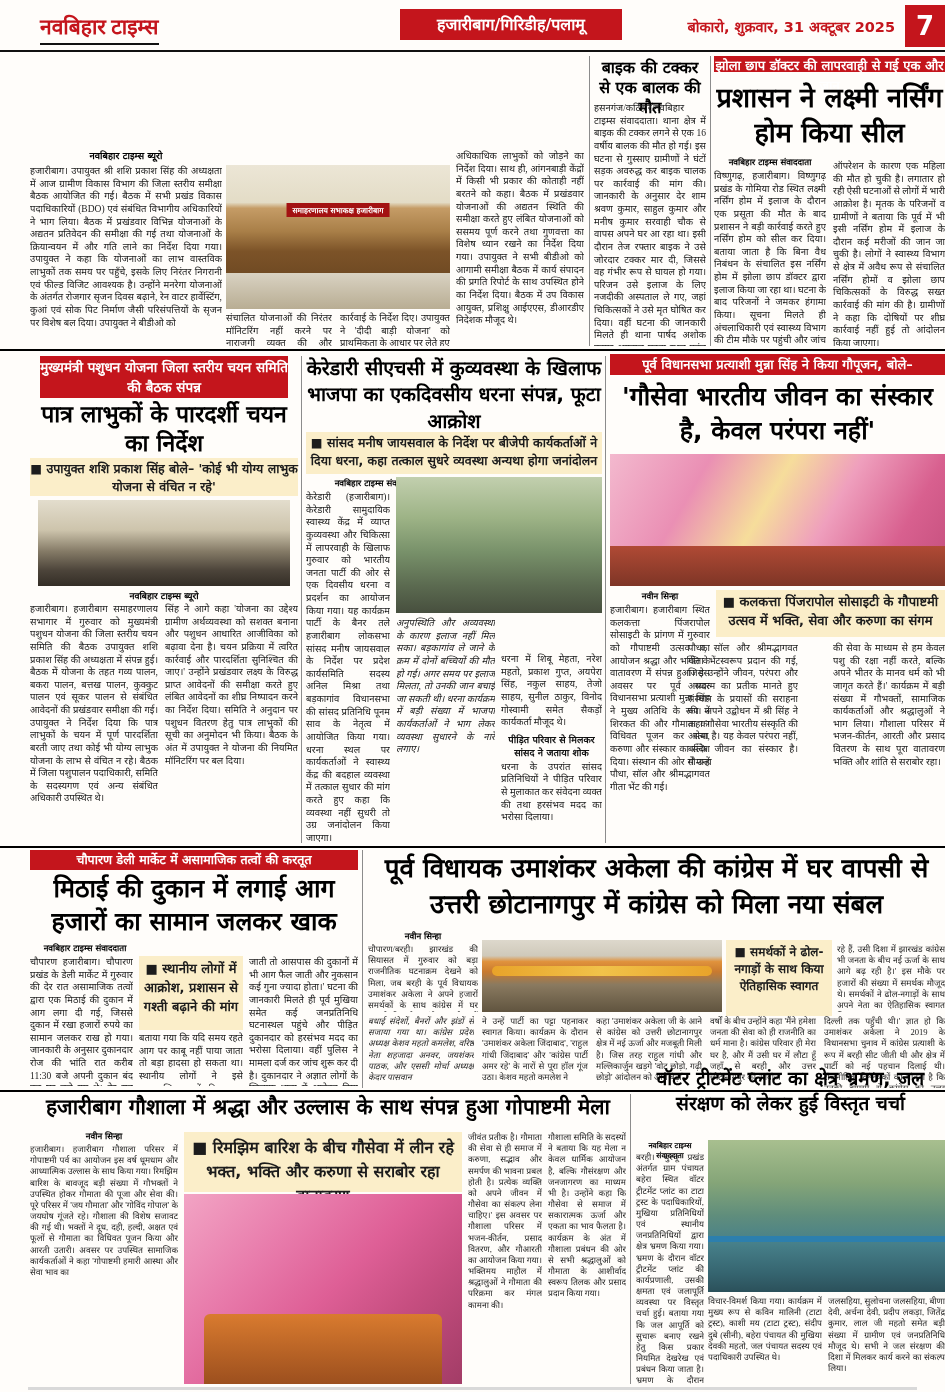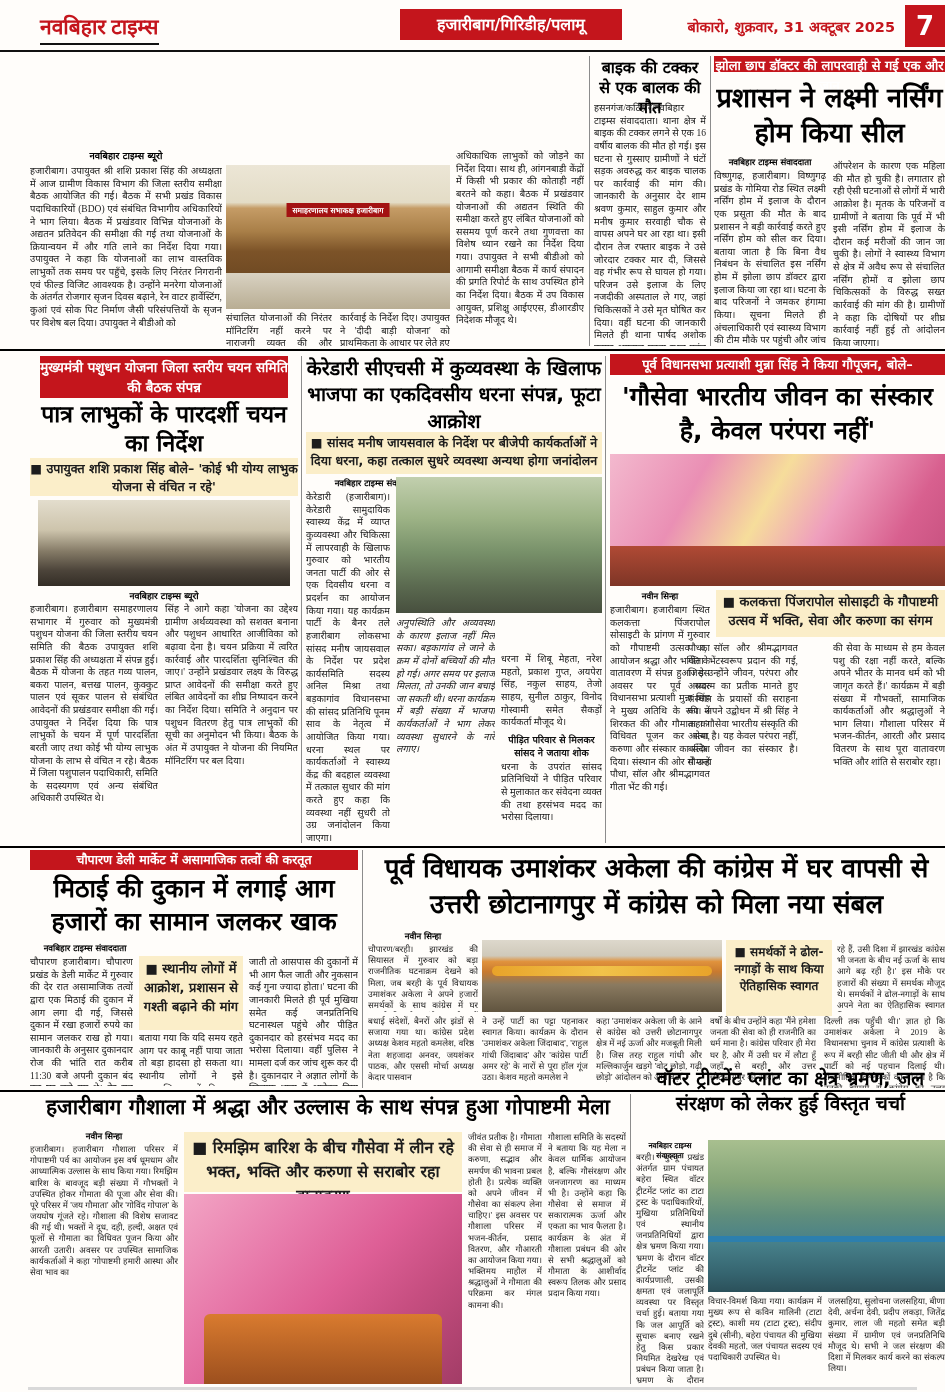--- a/index.html
+++ b/index.html
@@ -116,21 +116,21 @@
 
   <div class="abs hl" style="left:368px;top:850px;width:577px;font-size:26px;line-height:1.4;">पूर्व विधायक उमाशंकर अकेला की कांग्रेस में घर वापसी से उत्तरी छोटानागपुर में कांग्रेस को मिला नया संबल</div>
   <div class="abs bl" style="left:368px;top:930px;width:110px;font-size:8.5px;">नवीन सिन्हा</div>
   <div class="abs bt sm" style="left:368px;top:944px;width:110px;height:68px;overflow:hidden;">चौपारण/बरही। झारखंड की सियासत में गुरुवार को बड़ा राजनीतिक घटनाक्रम देखने को मिला, जब बरही के पूर्व विधायक उमाशंकर अकेला ने अपने हजारों समर्थकों के साथ कांग्रेस में घर वापसी की। प्रदेश कांग्रेस कार्यालय में आयोजित भव्य समारोह में उन्होंने पार्टी की सदस्यता ग्रहण की।</div>
   <div class="abs ph" style="left:482px;top:940px;width:240px;height:72px;
               background:linear-gradient(180deg,#ddd8cc 0%,#cfc9ba 22%,#e0923c 30%,#c97a2f 44%,#8a7a60 62%,#60543f 100%);">
     <div class="abs" style="left:10px;top:26px;width:220px;height:10px;background:linear-gradient(90deg,#e8a32a,#f1c24a,#e8a32a);border-radius:5px;"></div>
   </div>
   <div class="abs yb" style="left:726px;top:940px;width:106px;height:72px;font-size:12px;line-height:1.4;padding-top:4px;">■ समर्थकों ने ढोल-नगाड़ों के साथ किया ऐतिहासिक स्वागत</div>
   <div class="abs bt sm" style="left:837px;top:944px;width:108px;height:68px;overflow:hidden;">रहे हैं, उसी दिशा में झारखंड कांग्रेस भी जनता के बीच नई ऊर्जा के साथ आगे बढ़ रही है।' इस मौके पर हजारों की संख्या में समर्थक मौजूद थे। समर्थकों ने ढोल-नगाड़ों के साथ अपने नेता का ऐतिहासिक स्वागत किया।</div>
-  <div class="abs bt sm" style="left:368px;top:1016px;width:106px;height:72px;overflow:hidden;">बधाई संदेशों, बैनरों और झंडों से सजाया गया था। कांग्रेस प्रदेश अध्यक्ष केशव महतो कमलेश, वरिष्ठ नेता शहजादा अनवर, जयशंकर पाठक, और एससी मोर्चा अध्यक्ष केदार पासवान</div>
+  <div class="abs bt sm" style="left:368px;top:1016px;width:106px;height:72px;overflow:hidden;font-style:italic;">बधाई संदेशों, बैनरों और झंडों से सजाया गया था। कांग्रेस प्रदेश अध्यक्ष केशव महतो कमलेश, वरिष्ठ नेता शहजादा अनवर, जयशंकर पाठक, और एससी मोर्चा अध्यक्ष केदार पासवान</div>
   <div class="abs bt sm" style="left:482px;top:1016px;width:106px;height:72px;overflow:hidden;">ने उन्हें पार्टी का पट्टा पहनाकर स्वागत किया। कार्यक्रम के दौरान 'उमाशंकर अकेला जिंदाबाद', 'राहुल गांधी जिंदाबाद' और 'कांग्रेस पार्टी अमर रहे' के नारों से पूरा हॉल गूंज उठा। केशव महतो कमलेश ने</div>
   <div class="abs bt sm" style="left:596px;top:1016px;width:106px;height:72px;overflow:hidden;">कहा 'उमाशंकर अकेला जी के आने से कांग्रेस को उत्तरी छोटानागपुर क्षेत्र में नई ऊर्जा और मजबूती मिली है। जिस तरह राहुल गांधी और मल्लिकार्जुन खड़गे 'वोट छोड़ो, गढ़ी छोड़ो' आंदोलन को आगे बढ़ा</div>
   <div class="abs bt sm" style="left:710px;top:1016px;width:106px;height:72px;overflow:hidden;">वर्षों के बीच उन्होंने कहा 'मैंने हमेशा जनता की सेवा को ही राजनीति का धर्म माना है। कांग्रेस परिवार ही मेरा घर है, और मैं उसी घर में लौटा हूँ जहाँ से बरही और उत्तर छोटानागपुर की आवाज</div>
   <div class="abs bt sm" style="left:824px;top:1016px;width:121px;height:72px;overflow:hidden;">दिल्ली तक पहुँची थी।' ज्ञात हो कि उमाशंकर अकेला ने 2019 के विधानसभा चुनाव में कांग्रेस प्रत्याशी के रूप में बरही सीट जीती थी और क्षेत्र में पार्टी को नई पहचान दिलाई थी। राजनीतिक विश्लेषकों का मानना है कि उनकी वापसी से कांग्रेस को उत्तर छोटानागपुर क्षेत्र में नई मजबूती मिलेगी, वहाँ कार्यकर्ताओं में नया उत्साह और विश्वास भी जागा है।</div>
 
   <div class="abs hr2" style="top:1090px;"></div>
 
   <div class="abs hl" style="left:30px;top:1094px;width:596px;font-size:21px;line-height:1.3;">हजारीबाग गौशाला में श्रद्धा और उल्लास के साथ संपन्न हुआ गोपाष्टमी मेला</div>
   <div class="abs bl" style="left:30px;top:1130px;width:148px;font-size:8.5px;">नवीन सिन्हा</div>
   <div class="abs bt sm" style="left:30px;top:1144px;width:148px;height:240px;overflow:hidden;">हजारीबाग। हजारीबाग गौशाला परिसर में गोपाष्टमी पर्व का आयोजन इस वर्ष धूमधाम और आध्यात्मिक उल्लास के साथ किया गया। रिमझिम बारिश के बावजूद बड़ी संख्या में गौभक्तों ने उपस्थित होकर गौमाता की पूजा और सेवा की। पूरे परिसर में 'जय गौमाता' और 'गोविंद गोपाल' के जयघोष गूंजते रहे। गौशाला की विशेष सजावट की गई थी। भक्तों ने दूध, दही, हल्दी, अक्षत एवं फूलों से गौमाता का विधिवत पूजन किया और आरती उतारी। अवसर पर उपस्थित सामाजिक कार्यकर्ताओं ने कहा 'गोपाष्टमी हमारी आस्था और सेवा भाव का</div>

